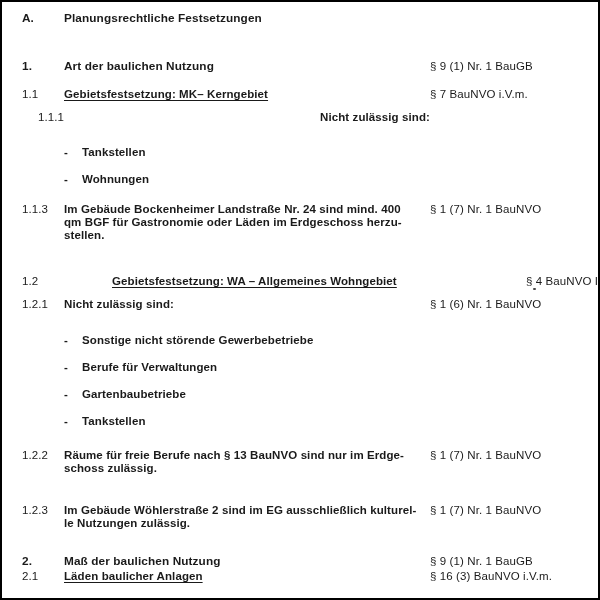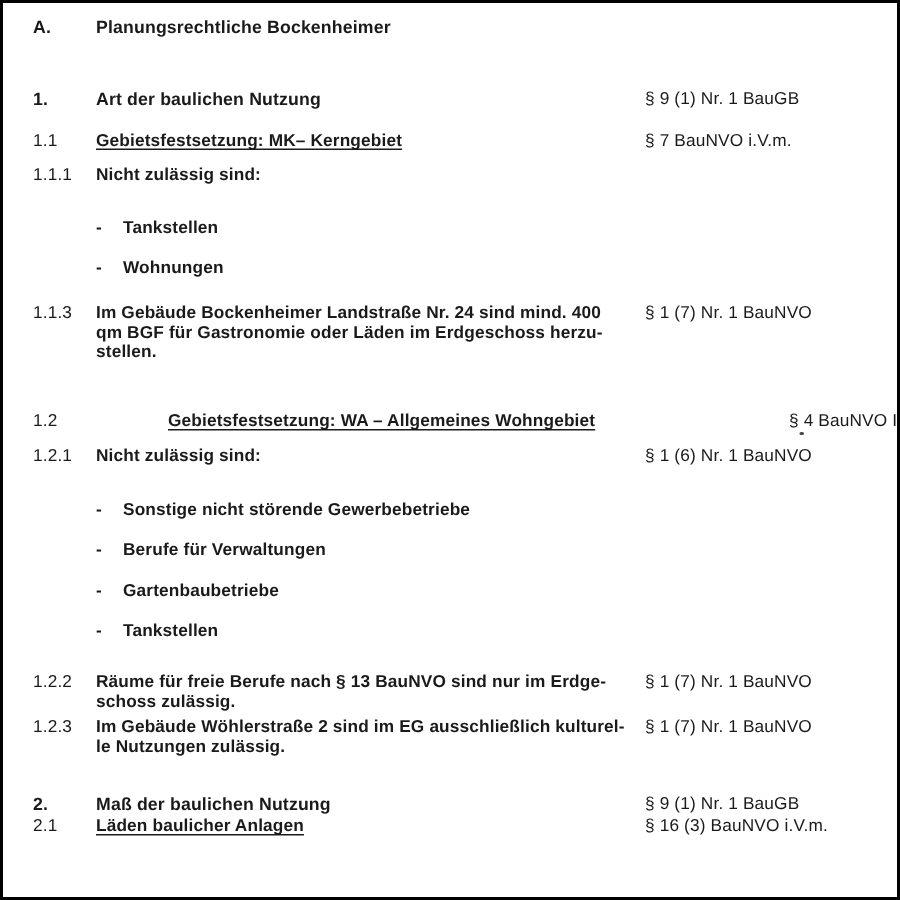--- a/index.html
+++ b/index.html
@@ -29,47 +29,47 @@
   .underline .text .u{text-decoration:underline;text-underline-offset:2px;}
   .bullet-item{
     display:grid;
     grid-template-columns:18px auto;
     line-height:14px;
   }
   
   .r0{margin-top:10px;}
   .r1{margin-top:35px;}
   .r2{margin-top:15px;}
-  .r3{margin-top:10px;}
+  .r3{margin-top:10px;text-align:right;}
   .r4{margin-top:8px;}
   .r5{margin-top:4px;}
   .r6{margin-top:33px;gap:48px;}
   .r7{margin-top:10px;}
   .r8{margin-top:9px;}
   .r9{margin-top:8px;}
-  .r10{margin-top:4px;}
+  .r10{margin-top:29px;}
   .r11{margin-top:25px;}
   .r12{margin-top:2px;}
   .artifact-dot{
     position:absolute;
     left:531px;top:286px;
     width:3px;height:2px;
     background:#4a4a4a;
     border-radius:1px;
   }
 </style>
 </head>
 <body>
 
 <div class="page">
   <div class="content">
 
     <div class="row bold r0">
       <div class="cell num">A.</div>
-      <div class="cell text">Planungsrechtliche Bockenheimer</div>
+      <div class="cell text">Planungsrechtliche Festsetzungen</div>
       <div class="cell ref"></div>
     </div>
 
     <div class="row bold r1">
       <div class="cell num">1.</div>
       <div class="cell text">Art der baulichen Nutzung</div>
       <div class="cell ref">§ 9 (1) Nr. 1 BauGB</div>
     </div>
 
     <div class="row underline r2">

